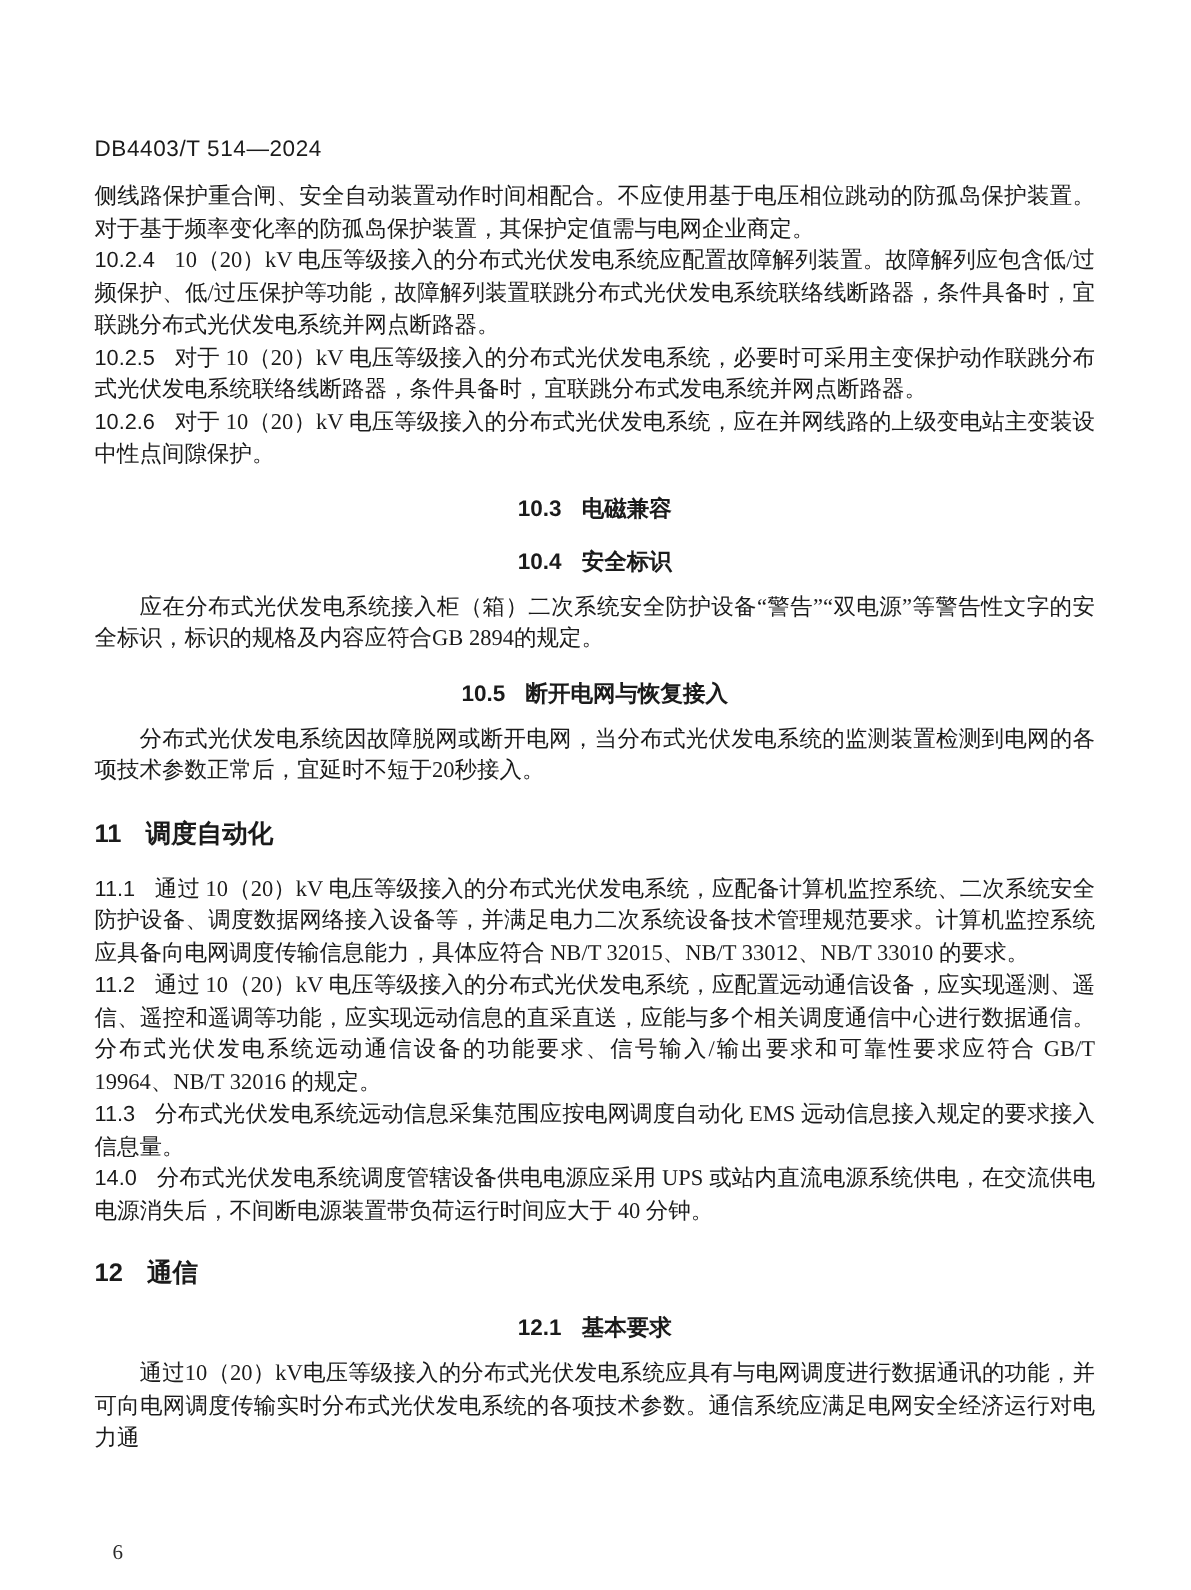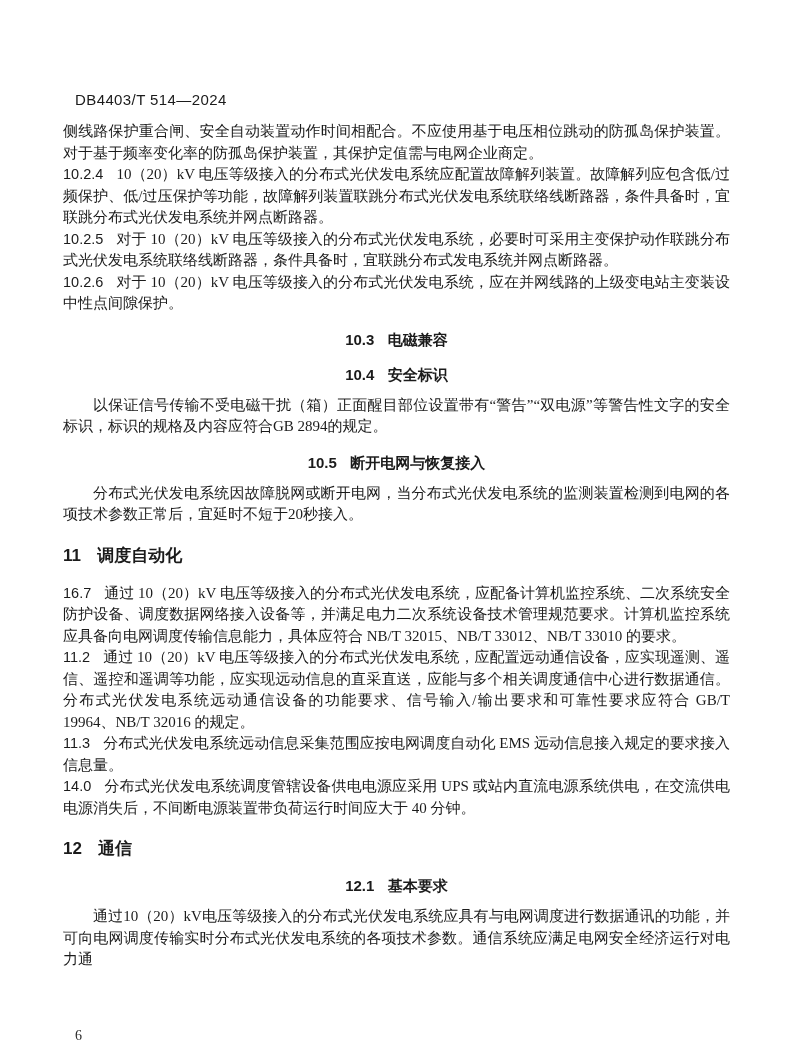--- a/index.html
+++ b/index.html
@@ -14,21 +14,20 @@
     font-family: "Liberation Serif", "DejaVu Serif", serif;
     color: #1b1b1b;
     overflow: hidden;
   }
   .doc-number {
     font-family: "Liberation Sans", "DejaVu Sans", sans-serif;
     font-size: 15px;
     letter-spacing: 0.4px;
     margin-bottom: 13px;
     white-space: nowrap;
-    margin-left: 12px;
   }
   .body-text {
     font-size: 15px;
     line-height: 21.5px;
     text-align: justify;
     text-justify: inter-ideograph;
     margin: 0;
   }
   .indent { text-indent: 2em; }
   .cnum {
@@ -76,29 +75,29 @@
 
   <p class="body-text"><span class="cnum">10.2.5</span><span>对于 10（20）kV 电压等级接入的分布式光伏发电系统，必要时可采用主变保护动作联跳分布式光伏发电系统联络线断路器，条件具备时，宜联跳分布式发电系统并网点断路器。</span></p>
 
   <p class="body-text"><span class="cnum">10.2.6</span><span>对于 10（20）kV 电压等级接入的分布式光伏发电系统，应在并网线路的上级变电站主变装设中性点间隙保护。</span></p>
 
   <h3 class="h2"><span class="hnum">10.3</span><span>电磁兼容</span></h3>
 
 
   <h3 class="h2"><span class="hnum">10.4</span><span>安全标识</span></h3>
 
-  <p class="body-text indent">以保证信号传输不受电磁干扰（箱）正面醒目部位设置带有“警告”“双电源”等警告性文字的安全标识，标识的规格及内容应符合GB 2894的规定。</p>
+  <p class="body-text indent">应在分布式光伏发电系统接入柜（箱）二次系统安全防护设备“警告”“双电源”等警告性文字的安全标识，标识的规格及内容应符合GB 2894的规定。</p>
 
   <h3 class="h2"><span class="hnum">10.5</span><span>断开电网与恢复接入</span></h3>
 
   <p class="body-text indent">分布式光伏发电系统因故障脱网或断开电网，当分布式光伏发电系统的监测装置检测到电网的各项技术参数正常后，宜延时不短于20秒接入。</p>
 
   <h2 class="h1"><span class="hnum">11</span><span>调度自动化</span></h2>
 
-  <p class="body-text"><span class="cnum">16.7</span><span>通过 10（20）kV 电压等级接入的分布式光伏发电系统，应配备计算机监控系统、二次系统安全防护设备、调度数据网络接入设备等，并满足电力二次系统设备技术管理规范要求。计算机监控系统应具备向电网调度传输信息能力，具体应符合 NB/T 32015、NB/T 33012、NB/T 33010 的要求。</span></p>
+  <p class="body-text"><span class="cnum">11.1</span><span>通过 10（20）kV 电压等级接入的分布式光伏发电系统，应配备计算机监控系统、二次系统安全防护设备、调度数据网络接入设备等，并满足电力二次系统设备技术管理规范要求。计算机监控系统应具备向电网调度传输信息能力，具体应符合 NB/T 32015、NB/T 33012、NB/T 33010 的要求。</span></p>
 
   <p class="body-text"><span class="cnum">11.2</span><span>通过 10（20）kV 电压等级接入的分布式光伏发电系统，应配置远动通信设备，应实现遥测、遥信、遥控和遥调等功能，应实现远动信息的直采直送，应能与多个相关调度通信中心进行数据通信。分布式光伏发电系统远动通信设备的功能要求、信号输入/输出要求和可靠性要求应符合 GB/T 19964、NB/T 32016 的规定。</span></p>
 
   <p class="body-text"><span class="cnum">11.3</span><span>分布式光伏发电系统远动信息采集范围应按电网调度自动化 EMS 远动信息接入规定的要求接入信息量。</span></p>
 
   <p class="body-text"><span class="cnum">14.0</span><span>分布式光伏发电系统调度管辖设备供电电源应采用 UPS 或站内直流电源系统供电，在交流供电电源消失后，不间断电源装置带负荷运行时间应大于 40 分钟。</span></p>
 
   <h2 class="h1"><span class="hnum">12</span><span>通信</span></h2>
 
   <h3 class="h2"><span class="hnum">12.1</span><span>基本要求</span></h3>

